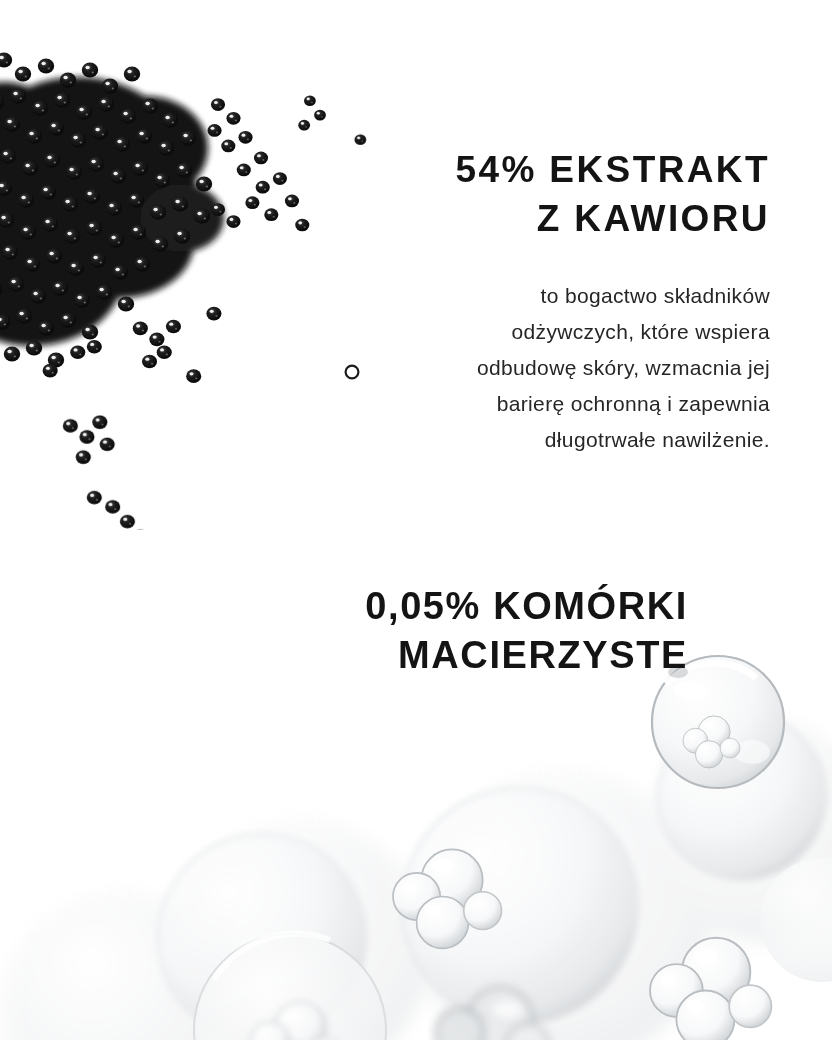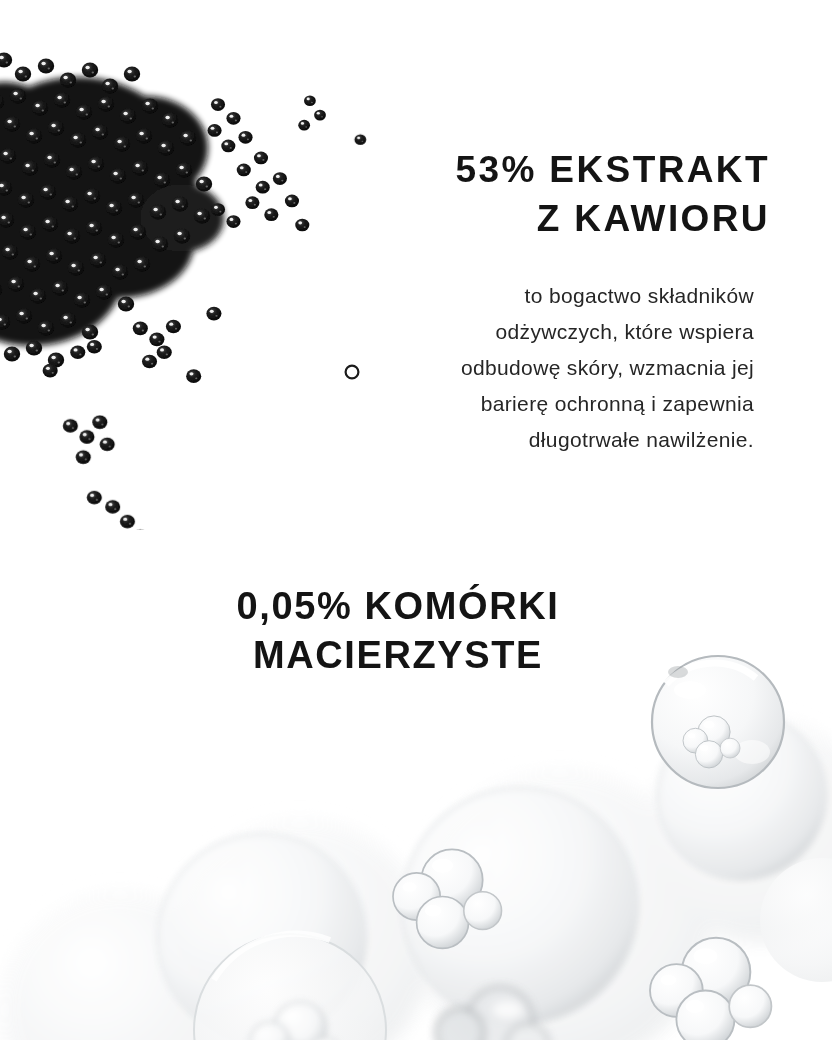--- a/index.html
+++ b/index.html
@@ -22,40 +22,40 @@
   #caviar svg{display:block;}
 
   
   #bubbles{left:0;top:620px;width:832px;height:420px;}
   #bubbles svg{display:block;}
 
   
   .block{position:absolute;}
 
   #block-caviar{right:62px;top:146px;width:400px;text-align:right;}
-  #block-stem{left:88px;top:582px;width:620px;text-align:center;}
+  #block-stem{left:68px;top:582px;width:620px;text-align:right;}
 
   h2.headline{
     margin:0;
     font-weight:700;
     font-size:37px;
     line-height:1.32;
     letter-spacing:2.4px;
     color:#141414;
     text-transform:none;
     white-space:pre-line;
   }
   #block-stem h2.headline{
     font-size:38px;
     letter-spacing:1.6px;
     line-height:1.30;
   }
 
   p.body{
-    margin:16px;
+    margin:0;
     font-size:21px;
     line-height:1.72;
     letter-spacing:.35px;
     color:#262626;
     font-weight:400;
     white-space:pre-line;
   }
   #block-caviar p.body{margin-top:34px;}
   #block-stem p.body{margin-top:36px;font-size:20.5px;line-height:1.78;}
 </style>
@@ -326,21 +326,21 @@
         <circle cx="-32" cy="10" r="19" fill="#dfe2e4" stroke="#7e8387" stroke-width="2"></circle>
         <circle cx="22" cy="20" r="17" fill="#eceeef" stroke="#90959a" stroke-width="1.8"></circle>
         <ellipse cx="6" cy="-8" rx="12" ry="7" fill="#ffffff"></ellipse>
       </g>
 
       <circle cx="822" cy="300" r="62" fill="url(#sphsoft)" opacity=".8"></circle>
     </svg>
   </div>
 
   <section class="block" id="block-caviar">
-    <h2 class="headline">53% EKSTRAKT
+    <h2 class="headline">54% EKSTRAKT
 Z KAWIORU</h2>
     <p class="body">to bogactwo składników
 odżywczych, które wspiera
 odbudowę skóry, wzmacnia jej
 barierę ochronną i zapewnia
 długotrwałe nawilżenie.</p>
   </section>
 
   <section class="block" id="block-stem">
     <h2 class="headline">0,05% KOMÓRKI

